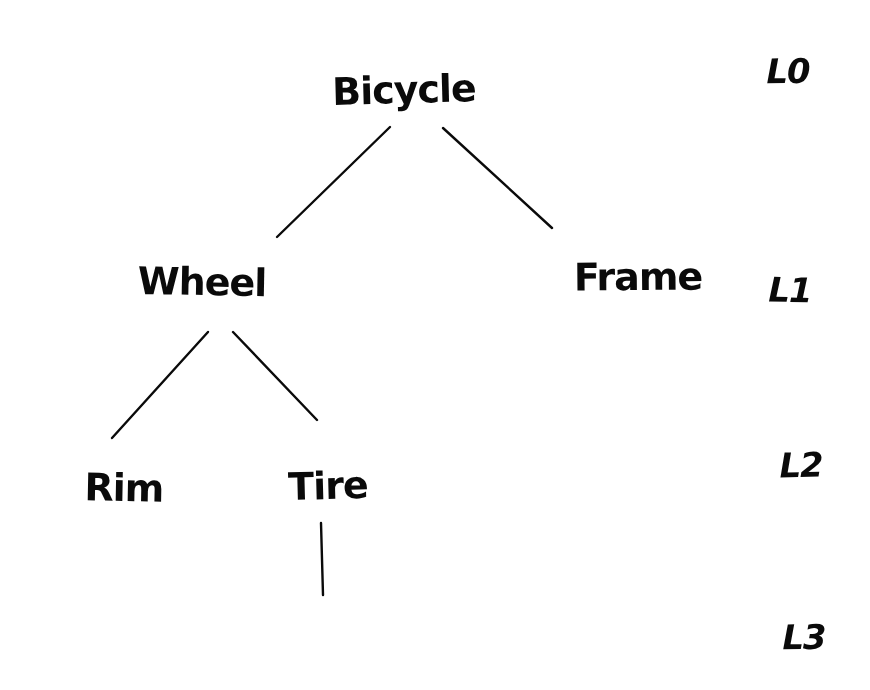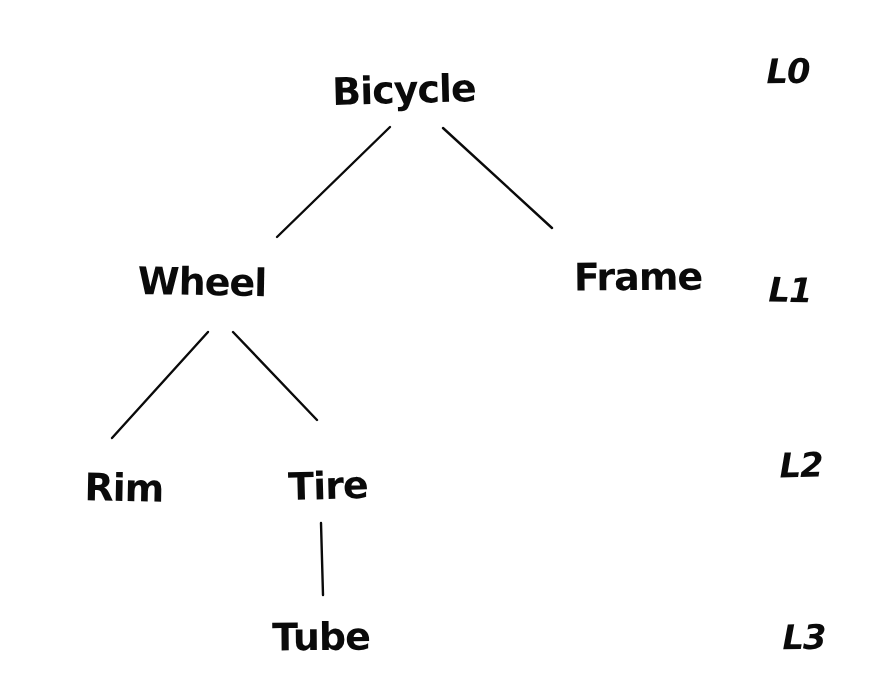--- a/index.html
+++ b/index.html
@@ -65,21 +65,20 @@
   <span class="node-label tilt-a" style="left:404px; top:90px;">Bicycle</span>
 
   <span class="node-label tilt-b" style="left:202px; top:282px;">Wheel</span>
 
   <span class="node-label tilt-c" style="left:638px; top:277px;">Frame</span>
 
   <span class="node-label tilt-b" style="left:124px; top:488px;">Rim</span>
 
   <span class="node-label tilt-a" style="left:328px; top:486px;">Tire</span>
 
-  <span class="node-label tilt-c" style="left:321px; top:637px;">Tube</span>
 
   <span class="level-label tilt-c" style="left:788px; top:71px;font-style:italic;">L0</span>
 
   <span class="level-label tilt-b" style="left:790px; top:290px;">L1</span>
 
   <span class="level-label tilt-a" style="left:801px; top:465px;">L2</span>
 
   <span class="level-label tilt-c" style="left:804px; top:637px;">L3</span>
 
 </div>

